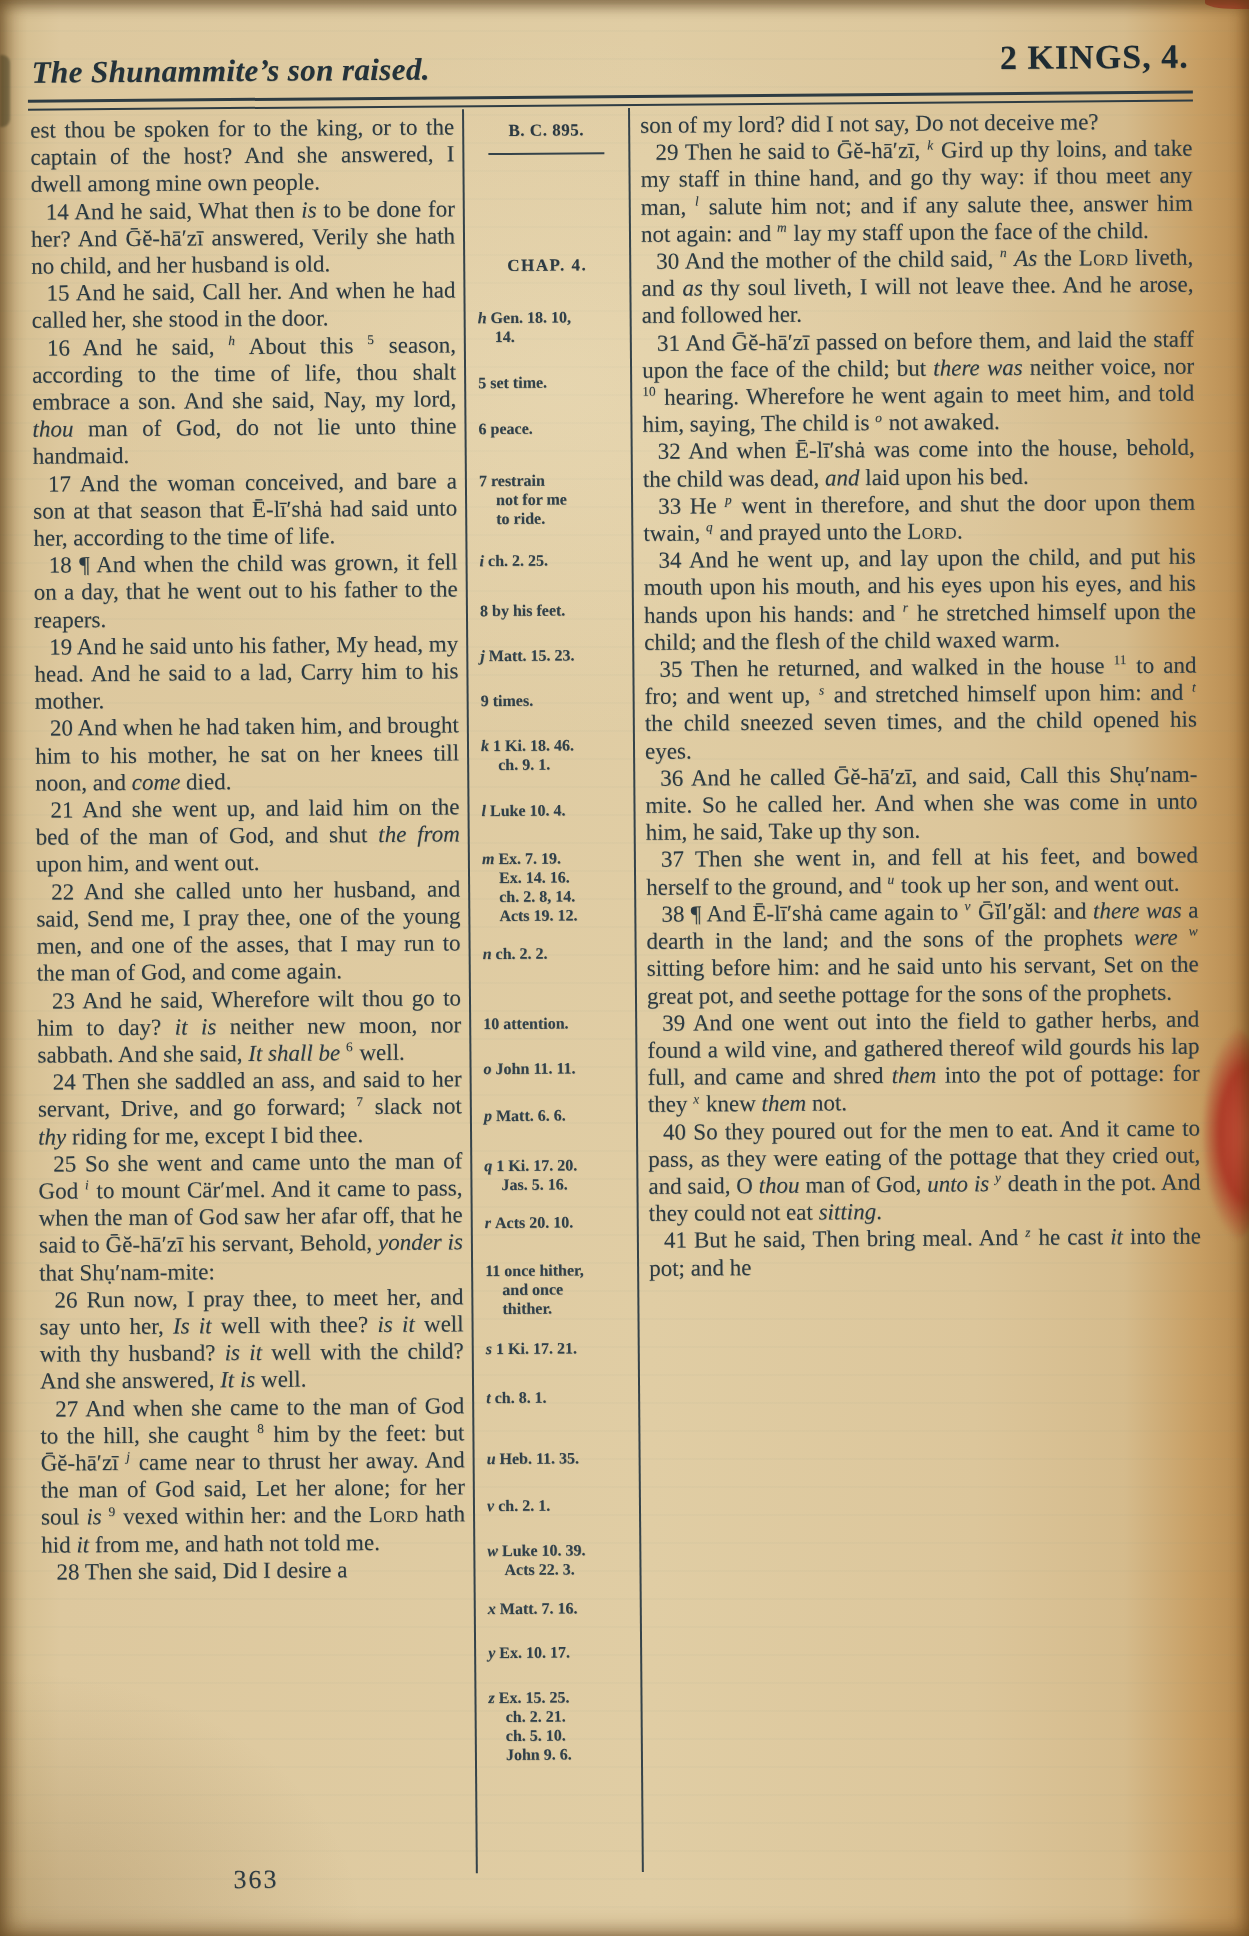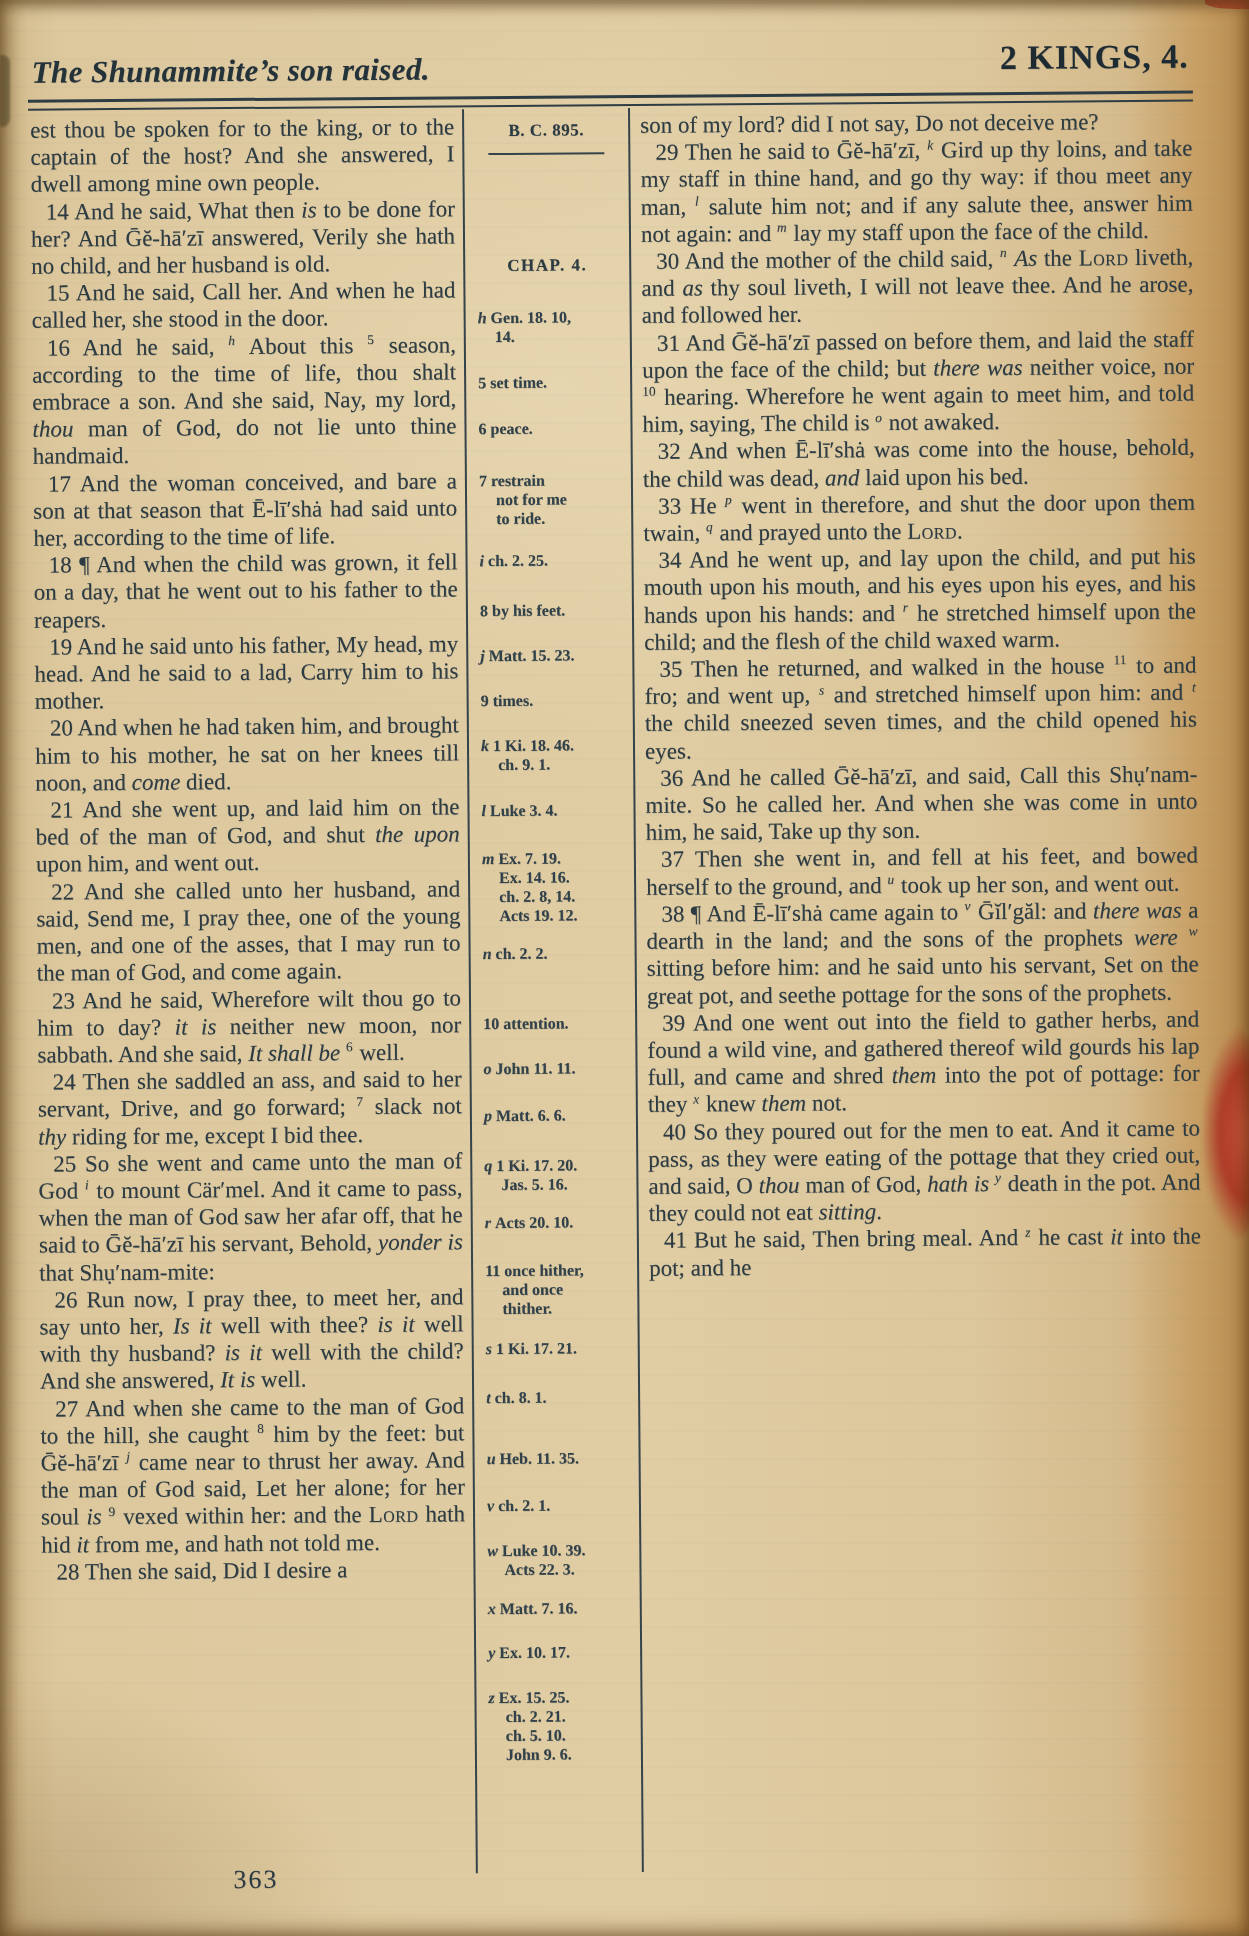--- a/index.html
+++ b/index.html
@@ -81,21 +81,21 @@
 
     <div class="col col-left">
         <p class="verse cont">est thou be spoken for to the king, or to the captain of the host?  And she answered, I dwell among mine own people.</p>
         <p class="verse">14 And he said, What then <i>is</i> to be done for her?  And Ḡĕ-hā′zī answered, Verily she hath no child, and her husband is old.</p>
         <p class="verse">15 And he said, Call her. And when he had called her, she stood in the door.</p>
         <p class="verse">16 And he said, <sup><i>h</i></sup> About this <sup>5</sup> season, according to the time of life, thou shalt embrace a son.  And she said, Nay, my lord, <i>thou</i> man of God, do not lie unto thine handmaid.</p>
         <p class="verse">17 And the woman conceived, and bare a son at that season that Ē-lī′shȧ had said unto her, according to the time of life.</p>
         <p class="verse">18 ¶ And when the child was grown, it fell on a day, that he went out to his father to the reapers.</p>
         <p class="verse">19 And he said unto his father, My head, my head.  And he said to a lad, Carry him to his mother.</p>
         <p class="verse">20 And when he had taken him, and brought him to his mother, he sat on her knees till noon, and <i>come</i> died.</p>
-        <p class="verse">21 And she went up, and laid him on the bed of the man of God, and shut <i>the upon</i> upon him, and went out.</p>
+        <p class="verse">21 And she went up, and laid him on the bed of the man of God, and shut <i>the from</i> upon him, and went out.</p>
         <p class="verse">22 And she called unto her husband, and said, Send me, I pray thee, one of the young men, and one of the asses, that I may run to the man of God, and come again.</p>
         <p class="verse">23 And he said, Wherefore wilt thou go to him to day? <i>it is</i> neither new moon, nor sabbath.  And she said, <i>It shall be</i> <sup>6</sup> well.</p>
         <p class="verse">24 Then she saddled an ass, and said to her servant, Drive, and go forward; <sup>7</sup> slack not <i>thy</i> riding for me, except I bid thee.</p>
         <p class="verse">25 So she went and came unto the man of God <sup><i>i</i></sup> to mount Cär′mel. And it came to pass, when the man of God saw her afar off, that he said to Ḡĕ-hā′zī his servant, Behold, <i>yonder is</i> that Shụ′nam-mite:</p>
         <p class="verse">26 Run now, I pray thee, to meet her, and say unto her, <i>Is it</i> well with thee? <i>is it</i> well with thy husband? <i>is it</i> well with the child?  And she answered, <i>It is</i> well.</p>
         <p class="verse">27 And when she came to the man of God to the hill, she caught <sup>8</sup> him by the feet: but Ḡĕ-hā′zī <sup><i>j</i></sup> came near to thrust her away.  And the man of God said, Let her alone; for her soul <i>is</i> <sup>9</sup> vexed within her: and the <span class="sc">Lord</span> hath hid <i>it</i> from me, and hath not told me.</p>
         <p class="verse">28 Then she said, Did I desire a</p>
       </div>
 
     <div class="center-col">
@@ -105,21 +105,21 @@
       <div>
           <div class="ref" style="top: 199px;"><span class="ref-marker it">h</span><span>Gen. 18. 10,<br>14.</span></div>
           <div class="ref" style="top: 264px;"><span class="ref-marker">5</span><span>set time.</span></div>
           <div class="ref" style="top: 310px;"><span class="ref-marker">6</span><span>peace.</span></div>
           <div class="ref" style="top: 362px;"><span class="ref-marker">7</span><span>restrain<br>not for me<br>to ride.</span></div>
           <div class="ref" style="top: 442px;"><span class="ref-marker it">i</span><span>ch. 2. 25.</span></div>
           <div class="ref" style="top: 492px;"><span class="ref-marker">8</span><span>by his feet.</span></div>
           <div class="ref" style="top: 537px;"><span class="ref-marker it">j</span><span>Matt. 15. 23.</span></div>
           <div class="ref" style="top: 582px;"><span class="ref-marker">9</span><span>times.</span></div>
           <div class="ref" style="top: 627px;"><span class="ref-marker it">k</span><span>1 Ki. 18. 46.<br>ch. 9. 1.</span></div>
-          <div class="ref" style="top: 692px;"><span class="ref-marker it">l</span><span>Luke 3. 4.</span></div>
+          <div class="ref" style="top: 692px;"><span class="ref-marker it">l</span><span>Luke 10. 4.</span></div>
           <div class="ref" style="top: 740px;"><span class="ref-marker it">m</span><span>Ex. 7. 19.<br>Ex. 14. 16.<br>ch. 2. 8, 14.<br>Acts 19. 12.</span></div>
           <div class="ref" style="top: 835px;"><span class="ref-marker it">n</span><span>ch. 2. 2.</span></div>
           <div class="ref" style="top: 905px;"><span class="ref-marker">10</span><span>attention.</span></div>
           <div class="ref" style="top: 950px;"><span class="ref-marker it">o</span><span>John 11. 11.</span></div>
           <div class="ref" style="top: 997px;"><span class="ref-marker it">p</span><span>Matt. 6. 6.</span></div>
           <div class="ref" style="top: 1047px;"><span class="ref-marker it">q</span><span>1 Ki. 17. 20.<br>Jas. 5. 16.</span></div>
           <div class="ref" style="top: 1104px;"><span class="ref-marker it">r</span><span>Acts 20. 10.</span></div>
           <div class="ref" style="top: 1152px;"><span class="ref-marker">11</span><span>once hither,<br>and once<br>thither.</span></div>
           <div class="ref" style="top: 1230px;"><span class="ref-marker it">s</span><span>1 Ki. 17. 21.</span></div>
           <div class="ref" style="top: 1279px;"><span class="ref-marker it">t</span><span>ch. 8. 1.</span></div>
@@ -138,20 +138,20 @@
         <p class="verse">30 And the mother of the child said, <sup><i>n</i></sup> <i>As</i> the <span class="sc">Lord</span> liveth, and <i>as</i> thy soul liveth, I will not leave thee.  And he arose, and followed her.</p>
         <p class="verse">31 And Ḡĕ-hā′zī passed on before them, and laid the staff upon the face of the child; but <i>there was</i> neither voice, nor <sup>10</sup> hearing.  Wherefore he went again to meet him, and told him, saying, The child is <sup><i>o</i></sup> not awaked.</p>
         <p class="verse">32 And when Ē-lī′shȧ was come into the house, behold, the child was dead, <i>and</i> laid upon his bed.</p>
         <p class="verse">33 He <sup><i>p</i></sup> went in therefore, and shut the door upon them twain, <sup><i>q</i></sup> and prayed unto the <span class="sc">Lord</span>.</p>
         <p class="verse">34 And he went up, and lay upon the child, and put his mouth upon his mouth, and his eyes upon his eyes, and his hands upon his hands: and <sup><i>r</i></sup> he stretched himself upon the child; and the flesh of the child waxed warm.</p>
         <p class="verse">35 Then he returned, and walked in the house <sup>11</sup> to and fro; and went up, <sup><i>s</i></sup> and stretched himself upon him: and <sup><i>t</i></sup> the child sneezed seven times, and the child opened his eyes.</p>
         <p class="verse">36 And he called Ḡĕ-hā′zī, and said, Call this Shụ′nam-mite.  So he called her.  And when she was come in unto him, he said, Take up thy son.</p>
         <p class="verse">37 Then she went in, and fell at his feet, and bowed herself to the ground, and <sup><i>u</i></sup> took up her son, and went out.</p>
         <p class="verse">38 ¶ And Ē-lī′shȧ came again to <sup><i>v</i></sup> Ḡĭl′găl: and <i>there was</i> a dearth in the land; and the sons of the prophets <i>were</i> <sup><i>w</i></sup> sitting before him: and he said unto his servant, Set on the great pot, and seethe pottage for the sons of the prophets.</p>
         <p class="verse">39 And one went out into the field to gather herbs, and found a wild vine, and gathered thereof wild gourds his lap full, and came and shred <i>them</i> into the pot of pottage: for they <sup><i>x</i></sup> knew <i>them</i> not.</p>
-        <p class="verse">40 So they poured out for the men to eat.  And it came to pass, as they were eating of the pottage that they cried out, and said, O <i>thou</i> man of God, <i>hath is</i> <sup><i>y</i></sup> death in the pot.  And they could not eat <i>sitting</i>.</p>
+        <p class="verse">40 So they poured out for the men to eat.  And it came to pass, as they were eating of the pottage that they cried out, and said, O <i>thou</i> man of God, <i>unto is</i> <sup><i>y</i></sup> death in the pot.  And they could not eat <i>sitting</i>.</p>
         <p class="verse">41 But he said, Then bring meal. And <sup><i>z</i></sup> he cast <i>it</i> into the pot; and he</p>
       </div>
 
     <div class="page-num">363</div>
 
   </div>
 </div>
 
 </body></html>

